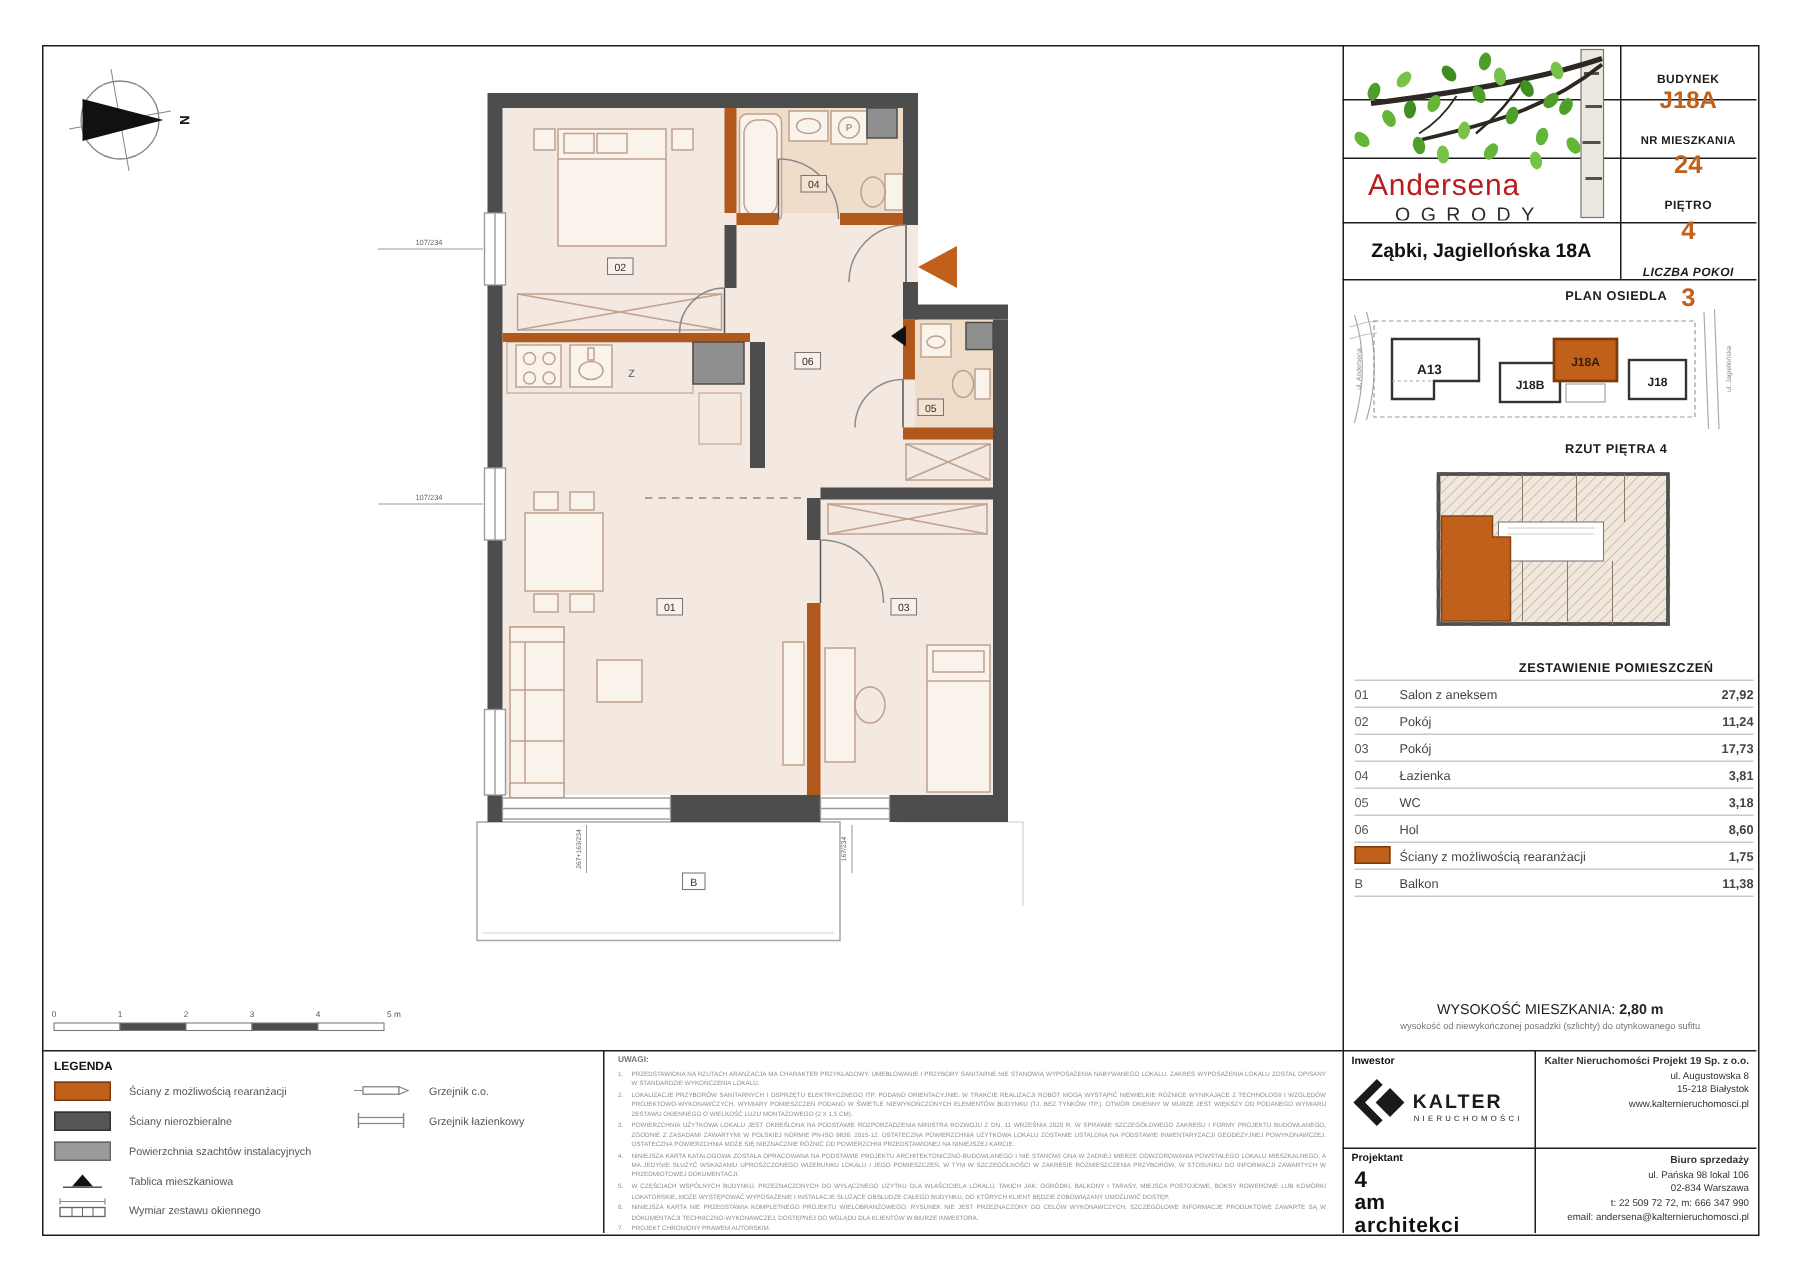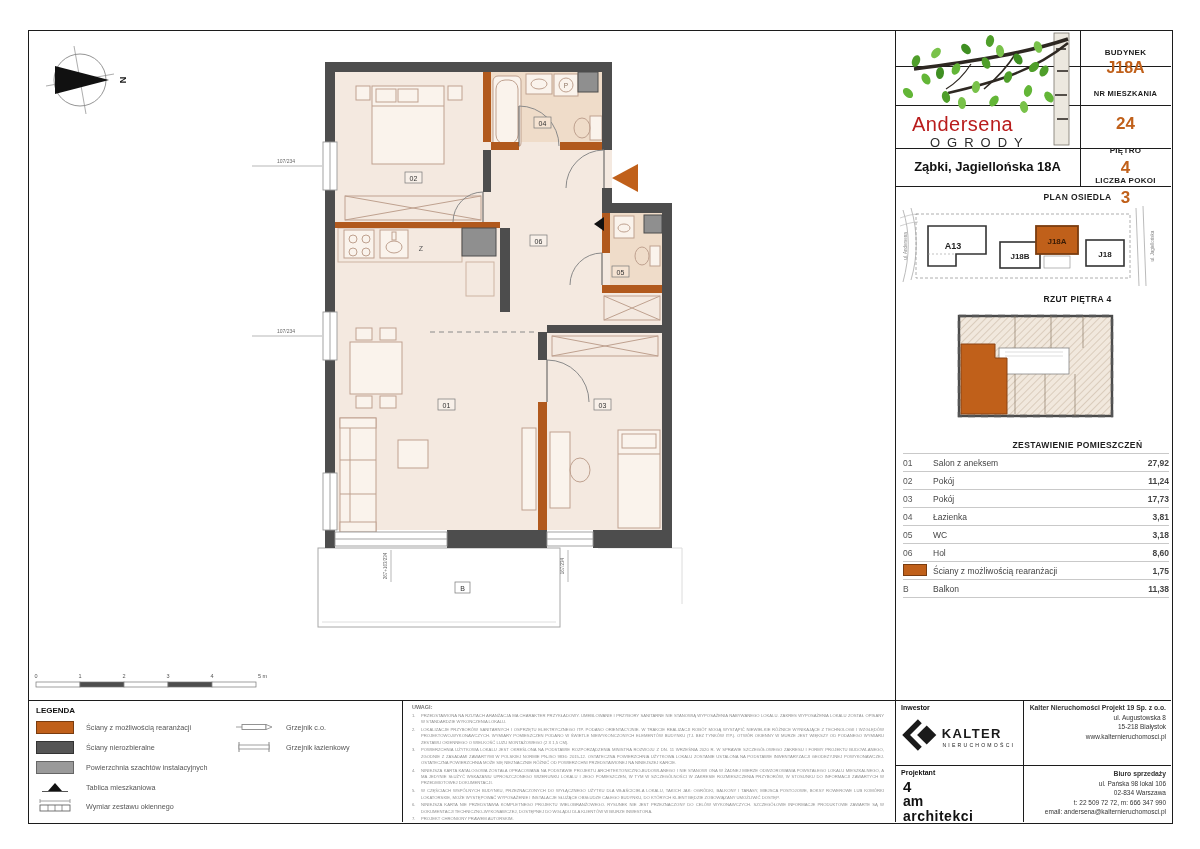--- a/index.html
+++ b/index.html
@@ -96,24 +96,24 @@
     <div class="abs logo-ogrody" style="left:34px;top:70px;">OGRODY</div>
     <div class="abs logo-andersena" style="left:16px;top:83px;">Andersena</div>
   </div>
 
   <div class="abs addr" style="left:895px;top:159px;width:185px;">Ząbki, Jagiellońska 18A</div>
 
   <div class="abs" style="left:1080px;top:30px;width:91px;">
     <div class="lbl" style="margin-top:18px;">BUDYNEK</div>
     <div class="val" style="margin-top:3px;font-size:16px;">J18A</div>
     <div class="lbl" style="margin-top:13px;font-size:7.5px;">NR MIESZKANIA</div>
-    <div class="val" style="margin-top:17px;">24</div>
+    <div class="val" style="margin-top:3px;">24</div>
     <div class="lbl" style="margin-top:14px;">PIĘTRO</div>
     <div class="val" style="margin-top:4px;">4</div>
-    <div class="lbl" style="">LICZBA POKOI</div>
+    <div class="lbl" style="margin-top:15px;font-style:italic;">LICZBA POKOI</div>
     <div class="val" style="margin-top:4px;">3</div>
   </div>
 
   <div class="abs sec-title" style="left:895px;top:192px;width:277px;">PLAN OSIEDLA</div>
   <svg class="abs" style="left:898px;top:204px;" width="272" height="88" viewBox="0 0 272 88">
     <path d="M5,6 C12,28 12,52 5,78" stroke="#aaa" stroke-width="0.8" fill="none"></path>
     <path d="M13,4 C20,28 20,52 13,76" stroke="#aaa" stroke-width="0.8" fill="none"></path>
     <path d="M2,14 C8,12 14,10 20,10 M2,22 C8,20 14,18 20,18" stroke="#bbb" stroke-width="0.7" fill="none"></path>
     <path d="M238,4 L241,82 M245,2 L248,82" stroke="#aaa" stroke-width="0.8" fill="none"></path>
     <polygon points="18,10 232,10 232,74 18,74" fill="none" stroke="#999" stroke-width="0.8" stroke-dasharray="3,2"></polygon>
@@ -184,20 +184,24 @@
       <span class="tbl-name">Ściany z możliwością rearanżacji</span>
       <span class="tbl-area">1,75</span>
     </div>
     <div class="tbl-row">
       <span class="tbl-no">B</span>
       <span class="tbl-name">Balkon</span>
       <span class="tbl-area">11,38</span>
     </div>
   </div>
 
+  <div class="abs" style="left:895px;top:668px;width:277px;">
+    <div class="height-line"><span>WYSOKOŚĆ MIESZKANIA:</span> <b>2,80 m</b></div>
+    <div class="height-note">wysokość od niewykończonej posadzki (szlichty) do otynkowanego sufitu</div>
+  </div>
 
   <div class="abs contact-label" style="left:901px;top:704px;">Inwestor</div>
   <svg class="abs" style="left:902px;top:716px;" width="118" height="38" viewBox="0 0 172 52">
     <polyline points="26,6 6,26 26,46" stroke="#1a1a1a" stroke-width="8" fill="none"></polyline>
     <polygon points="36,12 50,26 36,40 22,26" fill="#1a1a1a"></polygon>
     <text x="58" y="31" font-size="19" font-weight="bold" fill="#1a1a1a" letter-spacing="2">KALTER</text>
     <text x="59" y="44" font-size="7.5" fill="#1a1a1a" letter-spacing="3.2">NIERUCHOMOŚCI</text>
   </svg>
   <div class="abs contact-right" style="left:1028px;top:703px;width:138px;">
     <b>Kalter Nieruchomości Projekt 19 Sp. z o.o.</b><br>

